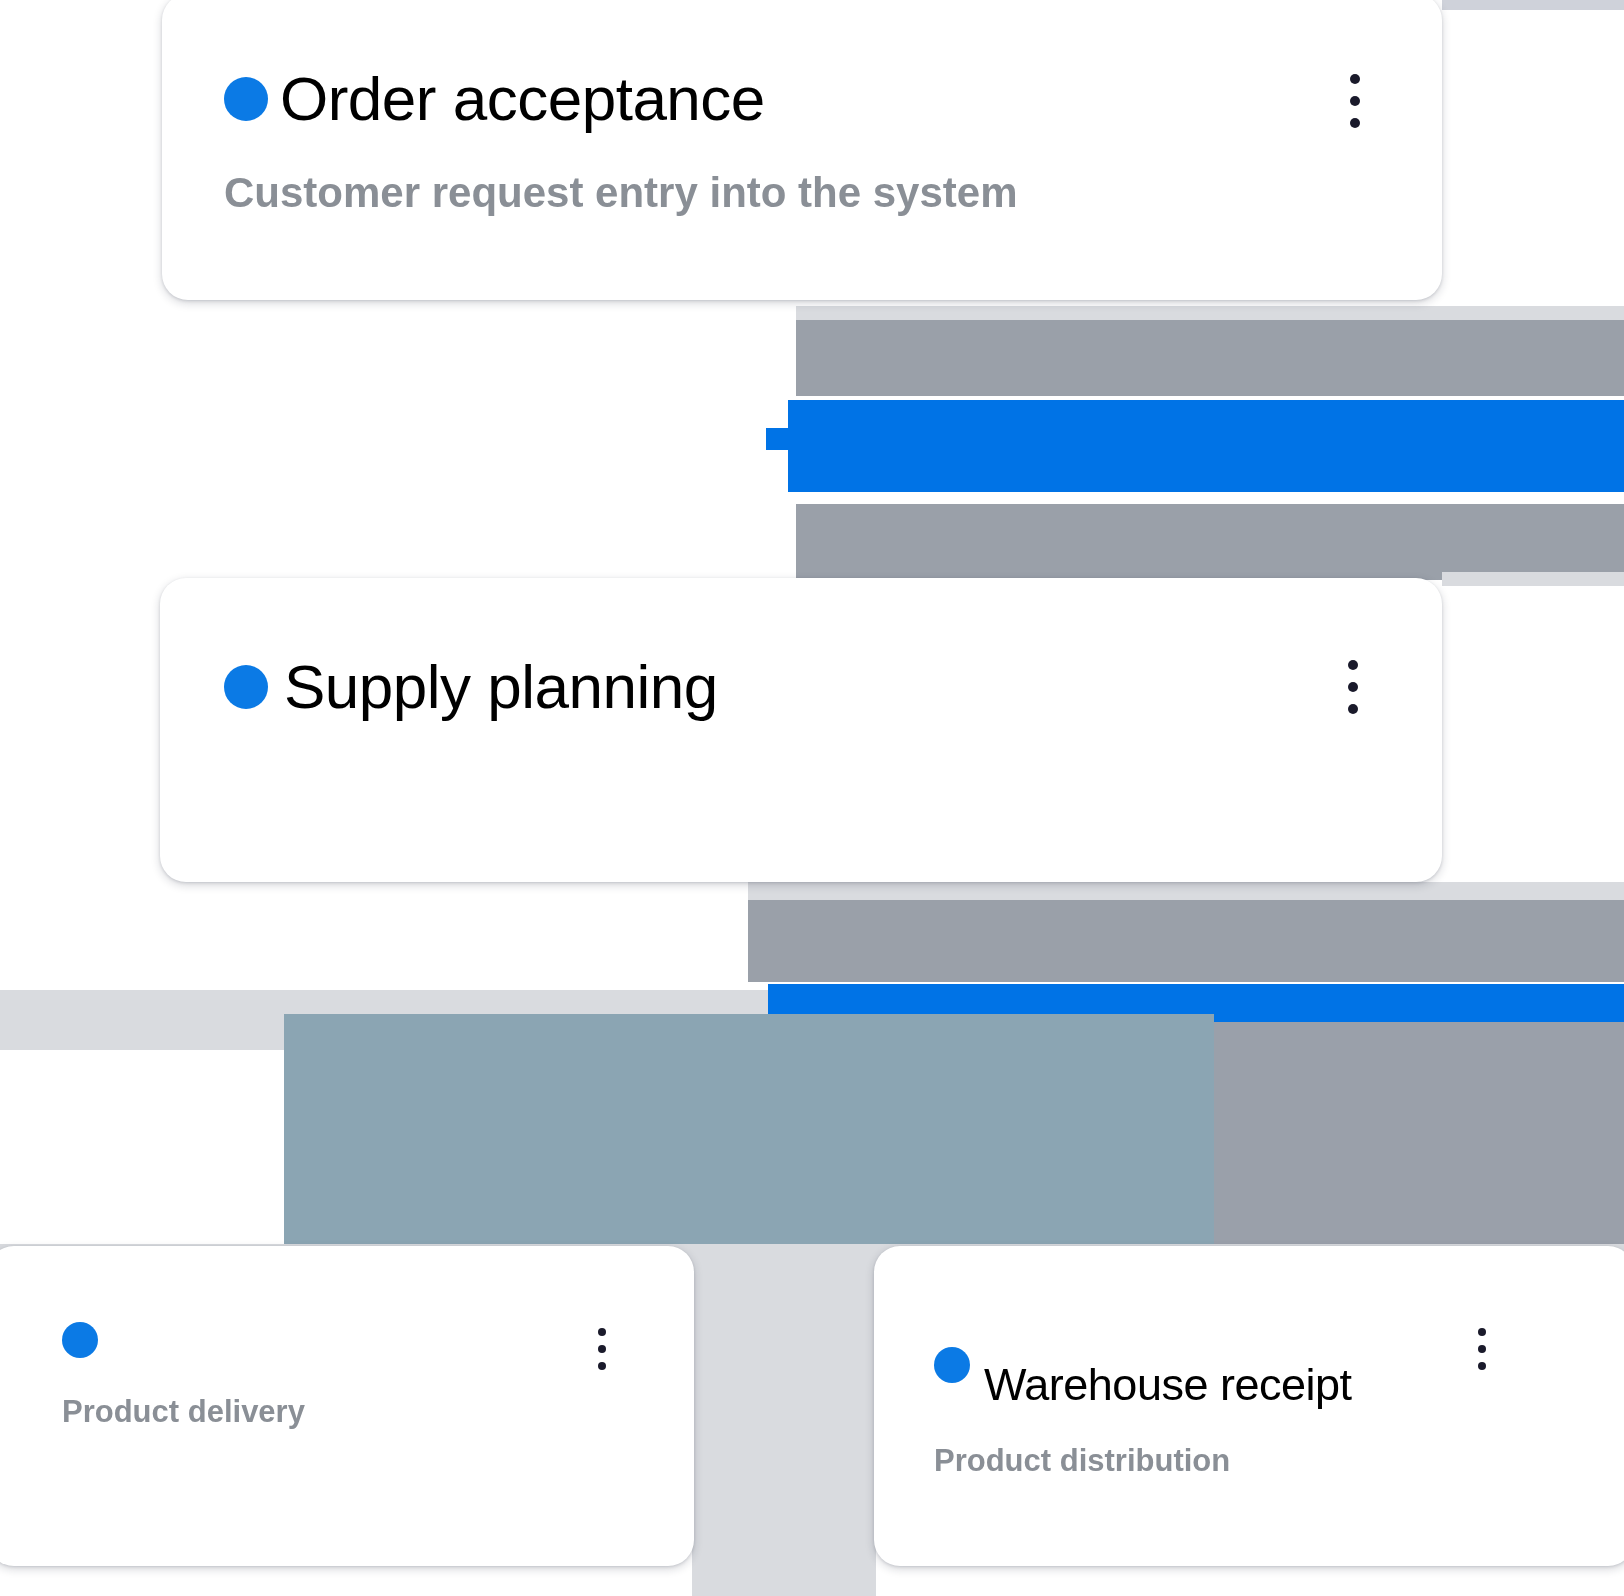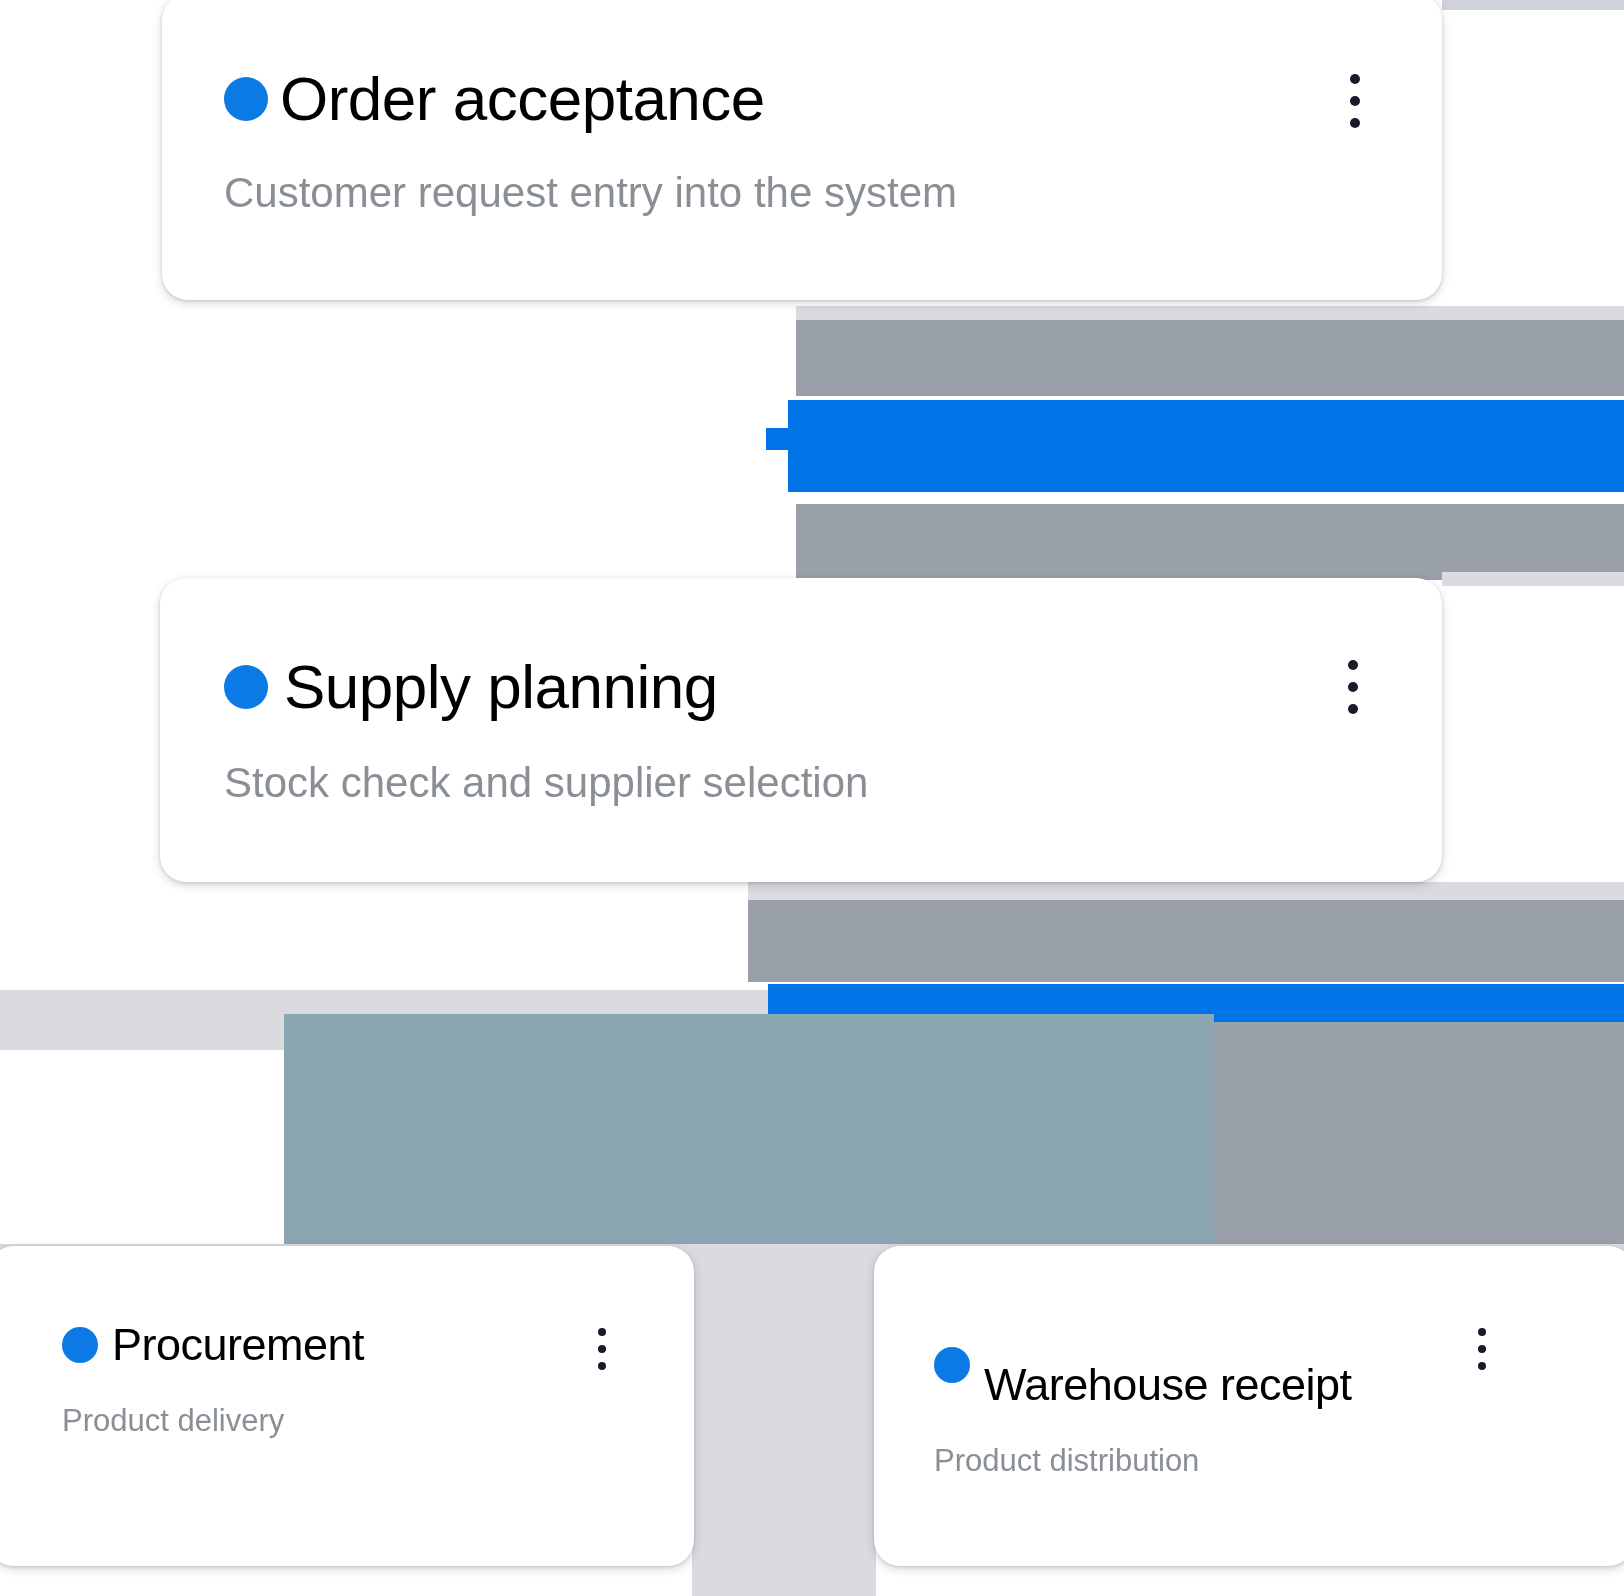--- a/index.html
+++ b/index.html
@@ -52,21 +52,21 @@
   }
   .card-title {
     color: #000000;
     font-weight: 400;
     letter-spacing: -0.5px;
     white-space: nowrap;
     line-height: 1;
   }
   .card-sub {
     color: #8a8f96;
-    font-weight: 400;
+    font-weight: 700;
     white-space: nowrap;
     line-height: 1;
   }
   .kebab {
     position: absolute;
     display: flex;
     flex-direction: column;
     align-items: center;
     justify-content: space-between;
   }
@@ -167,32 +167,30 @@
       <span></span>
       <span></span>
     </div>
   </div>
 
   <div class="card" id="card-supply">
     <div class="card-title-row">
       <span class="dot"></span>
       <span class="card-title">Supply planning</span>
     </div>
-    <div class="card-sub">Stock check and supplier selection</div>
     <div class="kebab">
       <span></span>
       <span></span>
       <span></span>
     </div>
   </div>
 
   <div class="card" id="card-proc">
     <div class="card-title-row">
       <span class="dot"></span>
-      <span class="card-title">Procurement</span>
     </div>
     <div class="card-sub">Product delivery</div>
     <div class="kebab">
       <span></span>
       <span></span>
       <span></span>
     </div>
   </div>
 
   <div class="card" id="card-ware">

